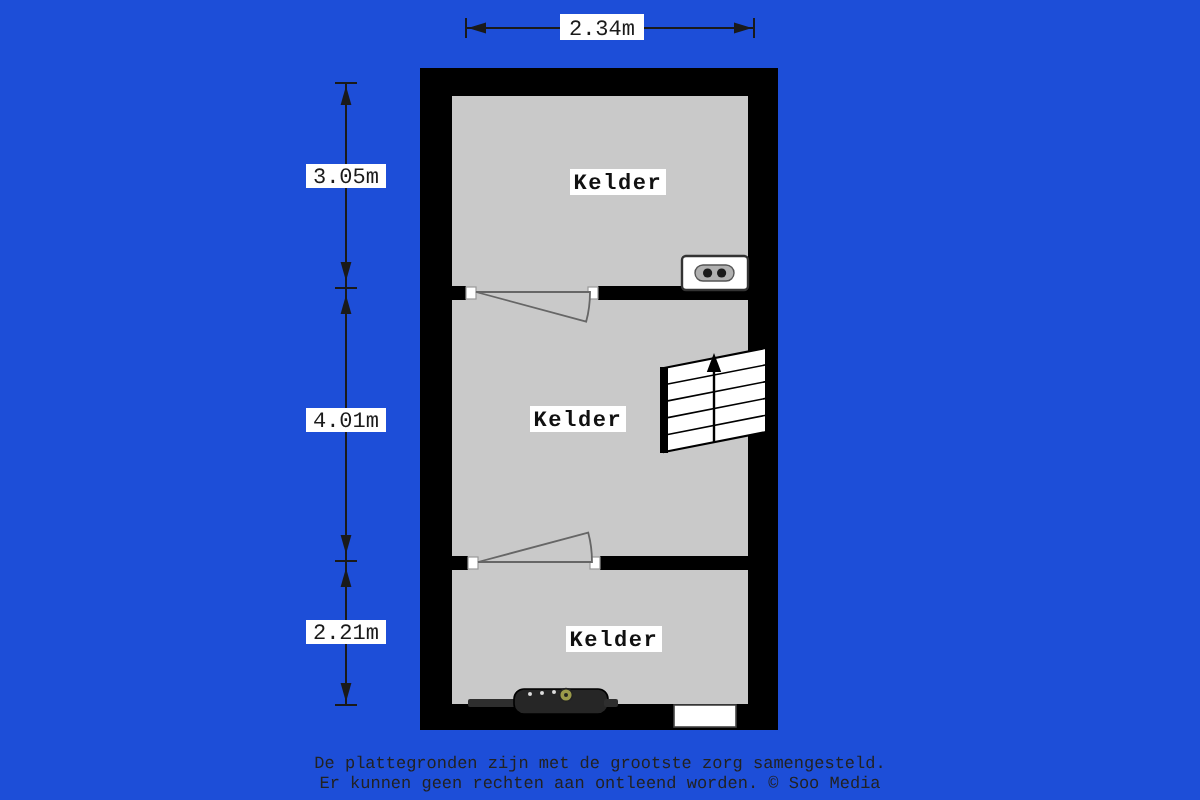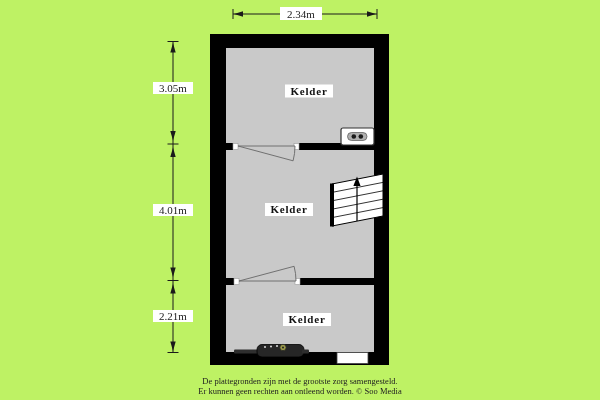--- a/index.html
+++ b/index.html
@@ -1,20 +1,20 @@
 <!DOCTYPE html>
 <html><head>
 <meta charset="utf-8">
 <style>
   html,body{margin:0;padding:0;background:#ffffff;}
   .page{
     position:relative;
     width:600px;height:400px;
-    background:#bef264;
-    font-family:Liberation Serif, serif;
+    background:#1d4ed8;
+    font-family:Liberation Mono, monospace;
     overflow:hidden;
   }
   svg{position:absolute;left:0;top:0;}
   .dim-text{font-size:11px;fill:#1a1a1a;}
   .room-text{font-size:11px;font-weight:bold;fill:#111;letter-spacing:0.8px;}
   .footer-text{font-size:8.5px;fill:#222;}
 </style>
 </head>
 <body>
 

